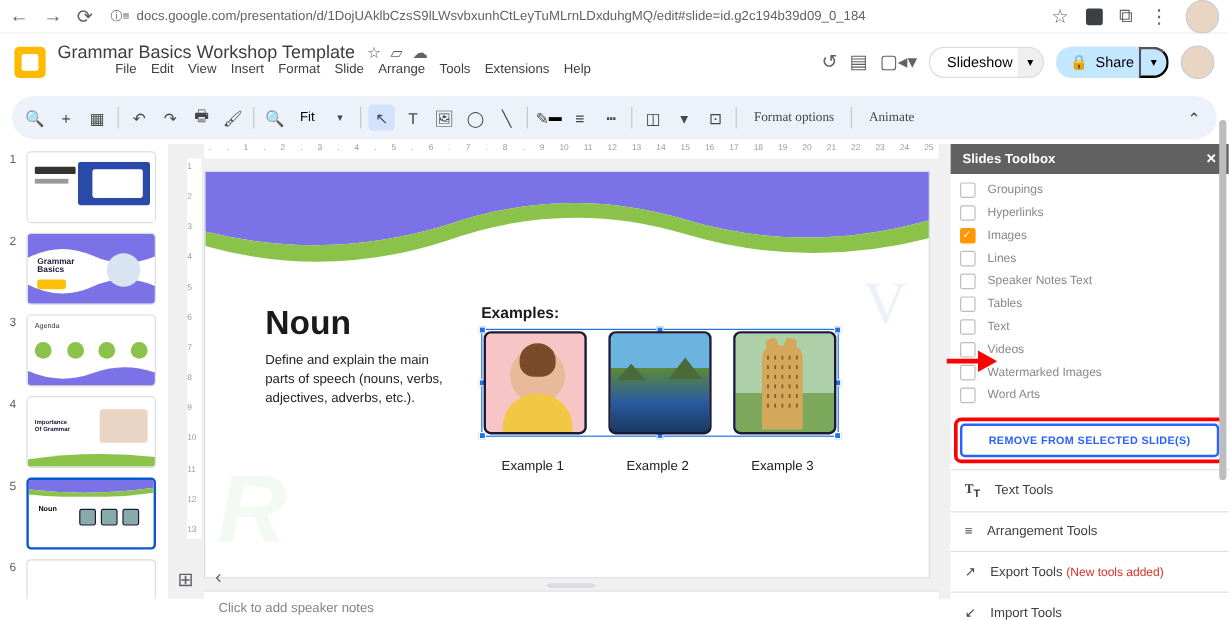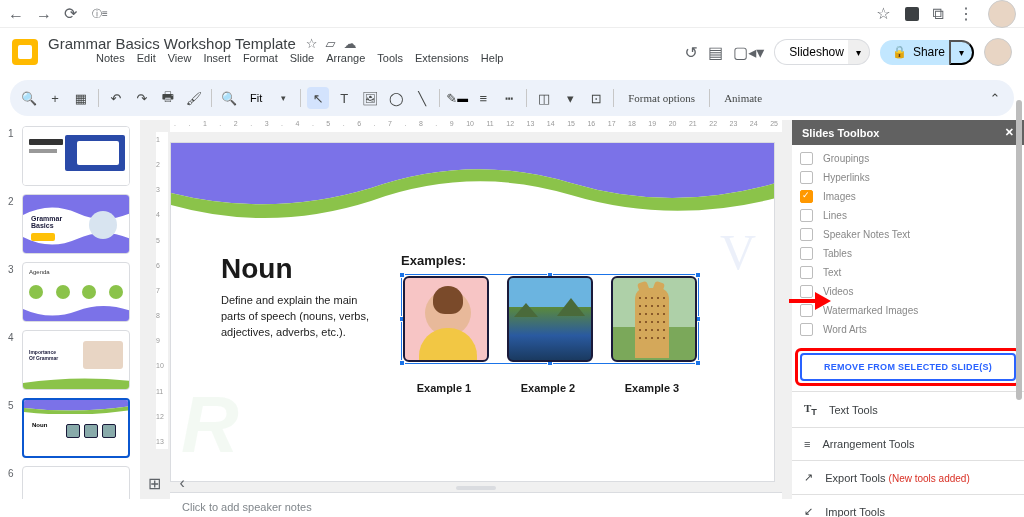--- a/index.html
+++ b/index.html
@@ -54,21 +54,21 @@
 .ruler-h { position: absolute; top: 0; left: 30px; right: 10px; height: 12px; background: #fff; font-size: 7px; color: #999; display: flex; justify-content: space-between; padding: 0 4px; overflow: hidden;}
 .ruler-v { position: absolute; top: 12px; left: 16px; width: 12px; bottom: 50px; background: #fff; font-size: 7px; color: #999; display: flex; flex-direction: column; justify-content: space-between; padding: 4px 0;}
 .slide { width: 605px; height: 340px; background: #fff; margin-top: 12px; border: 1px solid #dadce0; position: relative; overflow: hidden; }
 .wave-top { position: absolute; top: 0; left: 0; right: 0; height: 80px; }
 .slide-body { position: absolute; top: 110px; left: 50px; right: 30px; display: flex; gap: 20px; }
 .noun-col { width: 160px; }
 .noun-h1 { font-size: 28px; font-weight: 900; color: #1a1a1a; margin-bottom: 8px; }
 .noun-p { font-size: 11px; line-height: 1.45; color: #222; }
 .ex-col { flex: 1; }
 .ex-title { font-size: 13px; font-weight: 700; color: #1a1a1a; margin-bottom: 6px; }
-.ex-row { display: flex; gap: 18px; font-weight: bold; }
+.ex-row { display: flex; gap: 18px; }
 .selection-box { border: 1px solid #1a73e8; padding: 0; position: relative; }
 .sel-handle { position: absolute; width: 6px; height: 6px; background: #1a73e8; border: 1px solid #fff;}
 .sh-tl{top:-3px;left:-3px}.sh-tr{top:-3px;right:-3px}.sh-bl{bottom:-3px;left:-3px}.sh-br{bottom:-3px;right:-3px}
 .sh-tc{top:-3px;left:50%;margin-left:-3px}.sh-bc{bottom:-3px;left:50%;margin-left:-3px}
 .sh-lc{left:-3px;top:50%;margin-top:-3px}.sh-rc{right:-3px;top:50%;margin-top:-3px}
 .ex-img { width: 86px; height: 86px; border: 2px solid #1a1a3a; border-radius: 6px; overflow: hidden; position: relative; }
 .ex-label { text-align: center; font-size: 11px; margin-top: 16px; color: #1a1a1a; }
 .ghost-r { position:absolute; left: 10px; bottom: 10px; font-size: 80px; font-weight: 900; color: #e8f5e9; opacity: 0.5; font-style: italic;}
 .ghost-v { position:absolute; right: 18px; top: 80px; font-size: 50px; color: #e4ebf8; font-family: cursive; opacity:.7}
 .drag-bar { width: 40px; height: 4px; background: #dadce0; border-radius: 2px; margin: 4px auto 2px; }
@@ -95,20 +95,21 @@
 </style>
 </head>
 <body>
 
 <div class="browser-bar">
   <div class="nav-arrow">←</div>
   <div class="nav-arrow">→</div>
   <div class="reload">⟳</div>
   <div class="url-area">
     <span class="url-icon">ⓘ≡</span>
+    <span>docs.google.com/presentation/d/1DojUAklbCzsS9lLWsvbxunhCtLeyTuMLrnLDxduhgMQ/edit#slide=id.g2c194b39d09_0_184</span>
   </div>
   <div class="browser-right">
     <span>☆</span>
     <span style="width:14px;height:14px;background:#3c4043;border-radius:2px;display:inline-block"></span>
     <span>⧉</span>
     <span>⋮</span>
     <span class="avatar"></span>
   </div>
 </div>
 
@@ -117,21 +118,21 @@
   <div>
     <div style="display:flex;align-items:center;">
       <span class="title-text">Grammar Basics Workshop Template</span>
       <span class="title-icons">
         <span>☆</span>
         <span>▱</span>
         <span>☁</span>
       </span>
     </div>
     <div class="menu-bar" id="menuBar">
-        <span>Notes</span>
+        <span>File</span>
         <span>Edit</span>
         <span>View</span>
         <span>Insert</span>
         <span>Format</span>
         <span>Slide</span>
         <span>Arrange</span>
         <span>Tools</span>
         <span>Extensions</span>
         <span>Help</span>
       </div>

